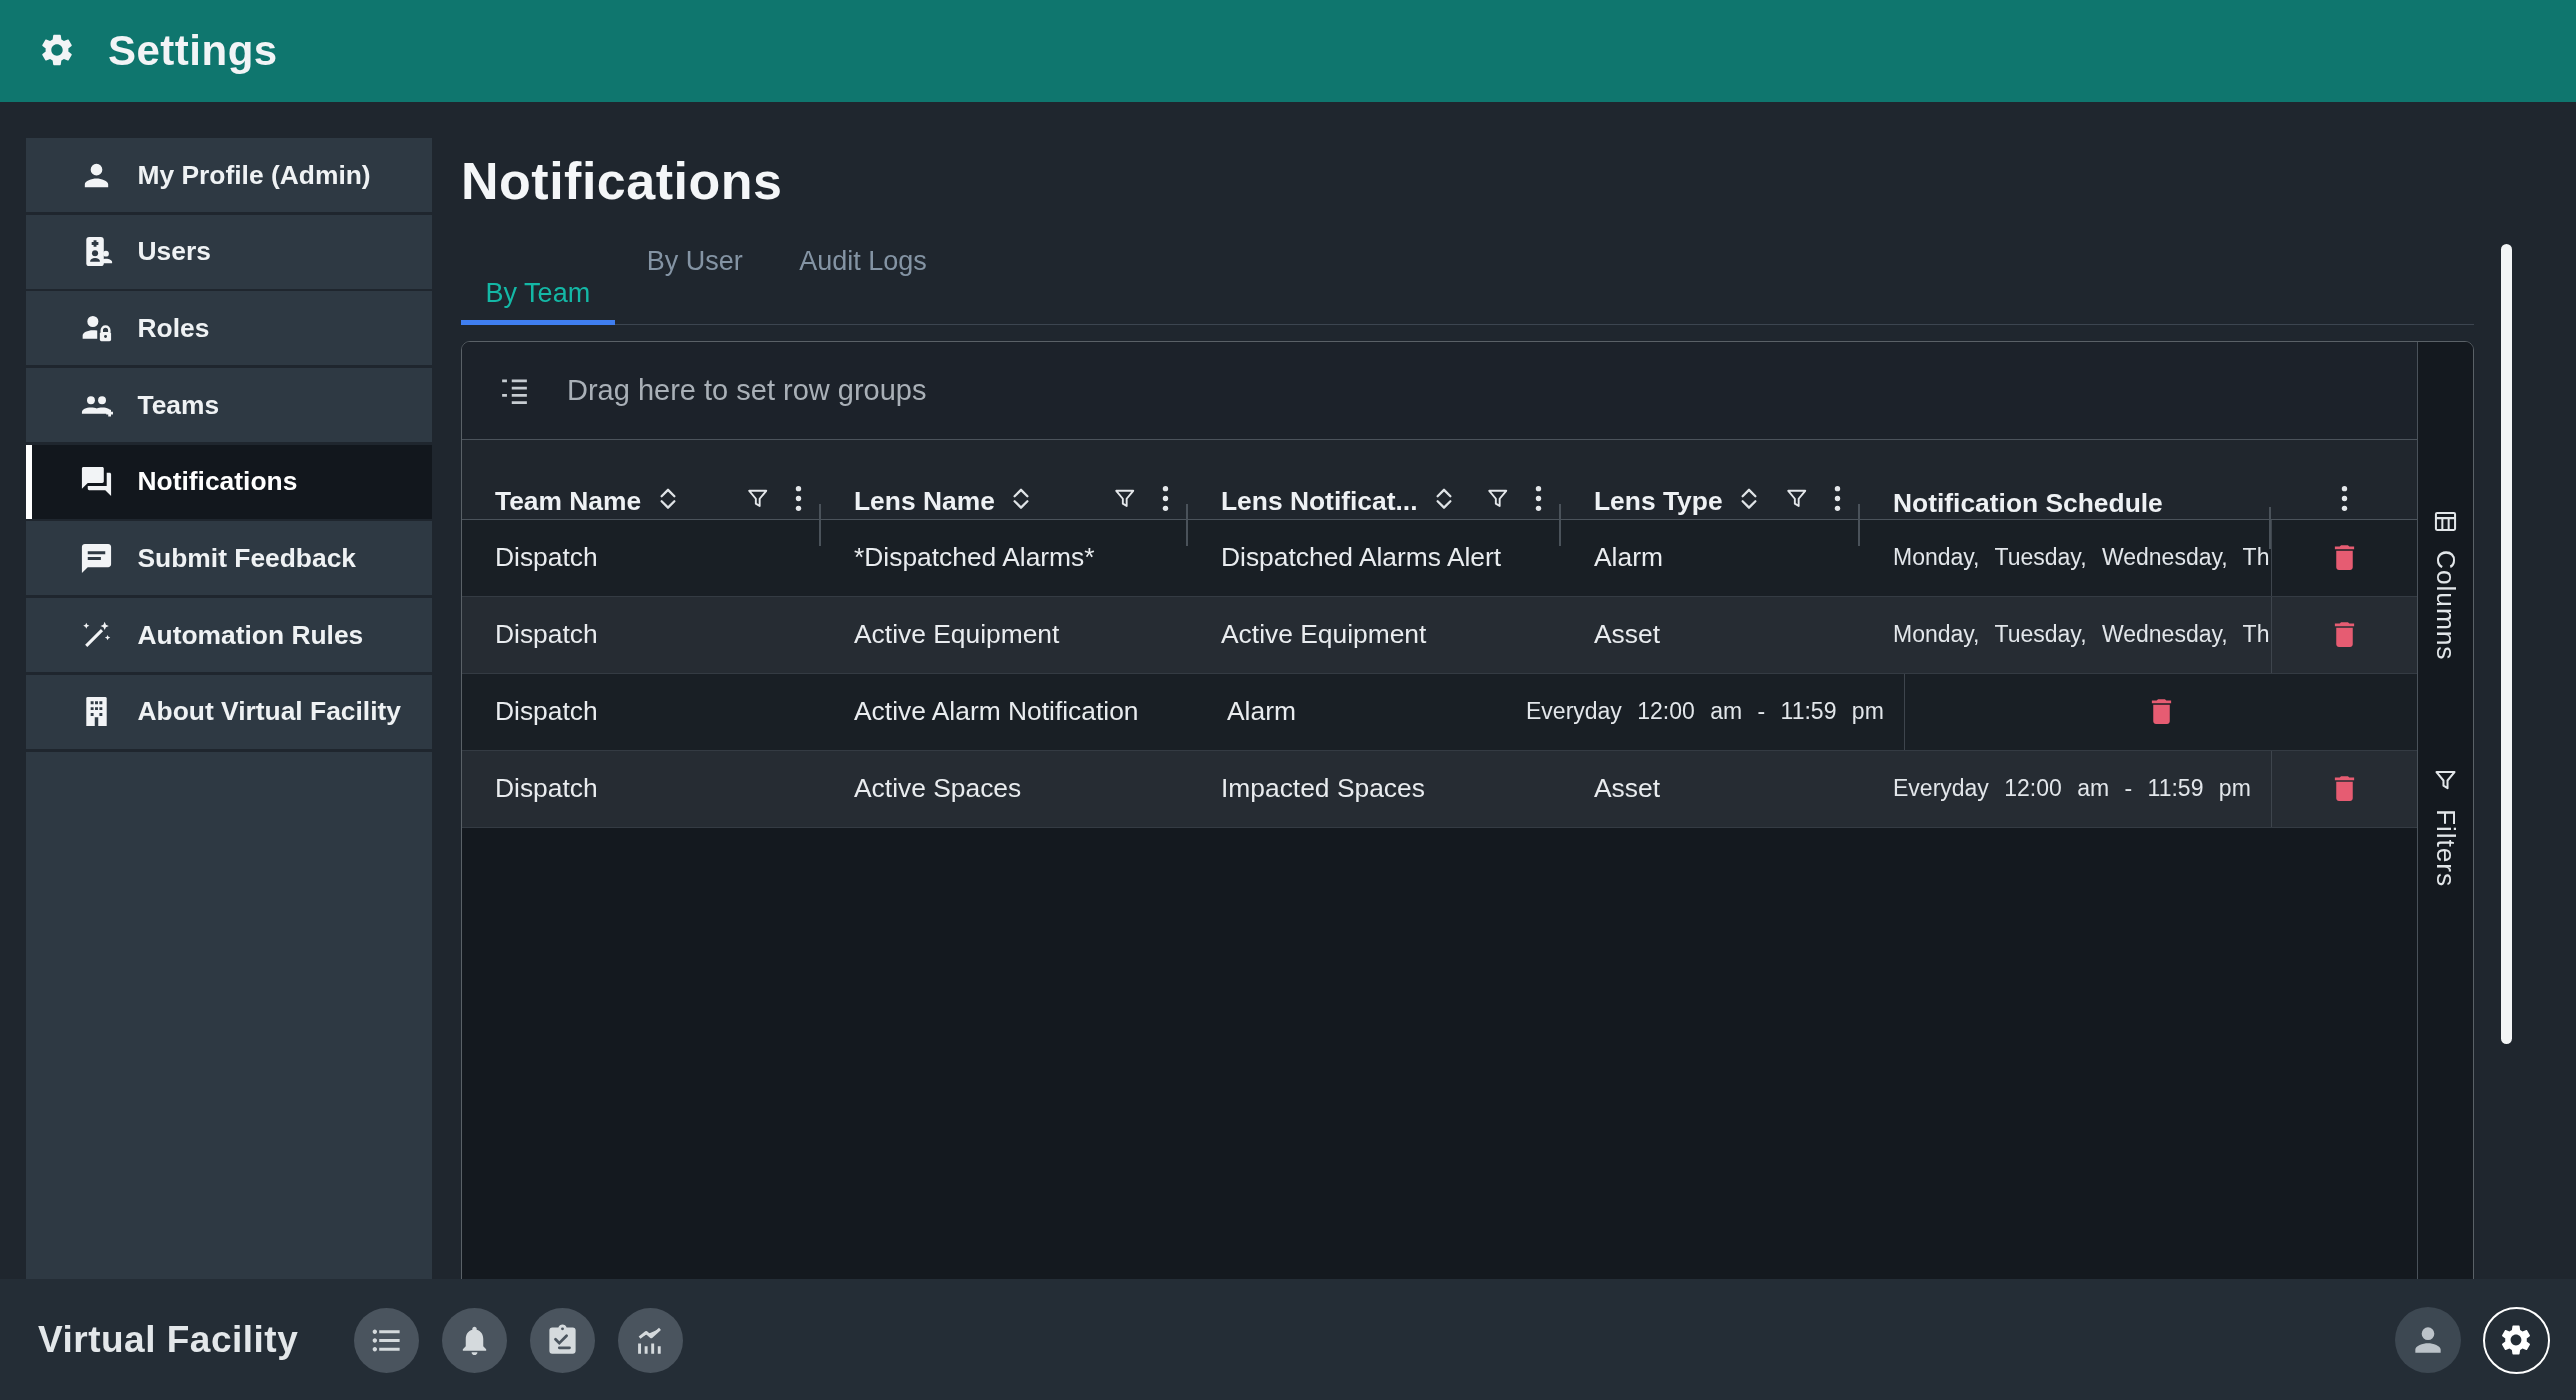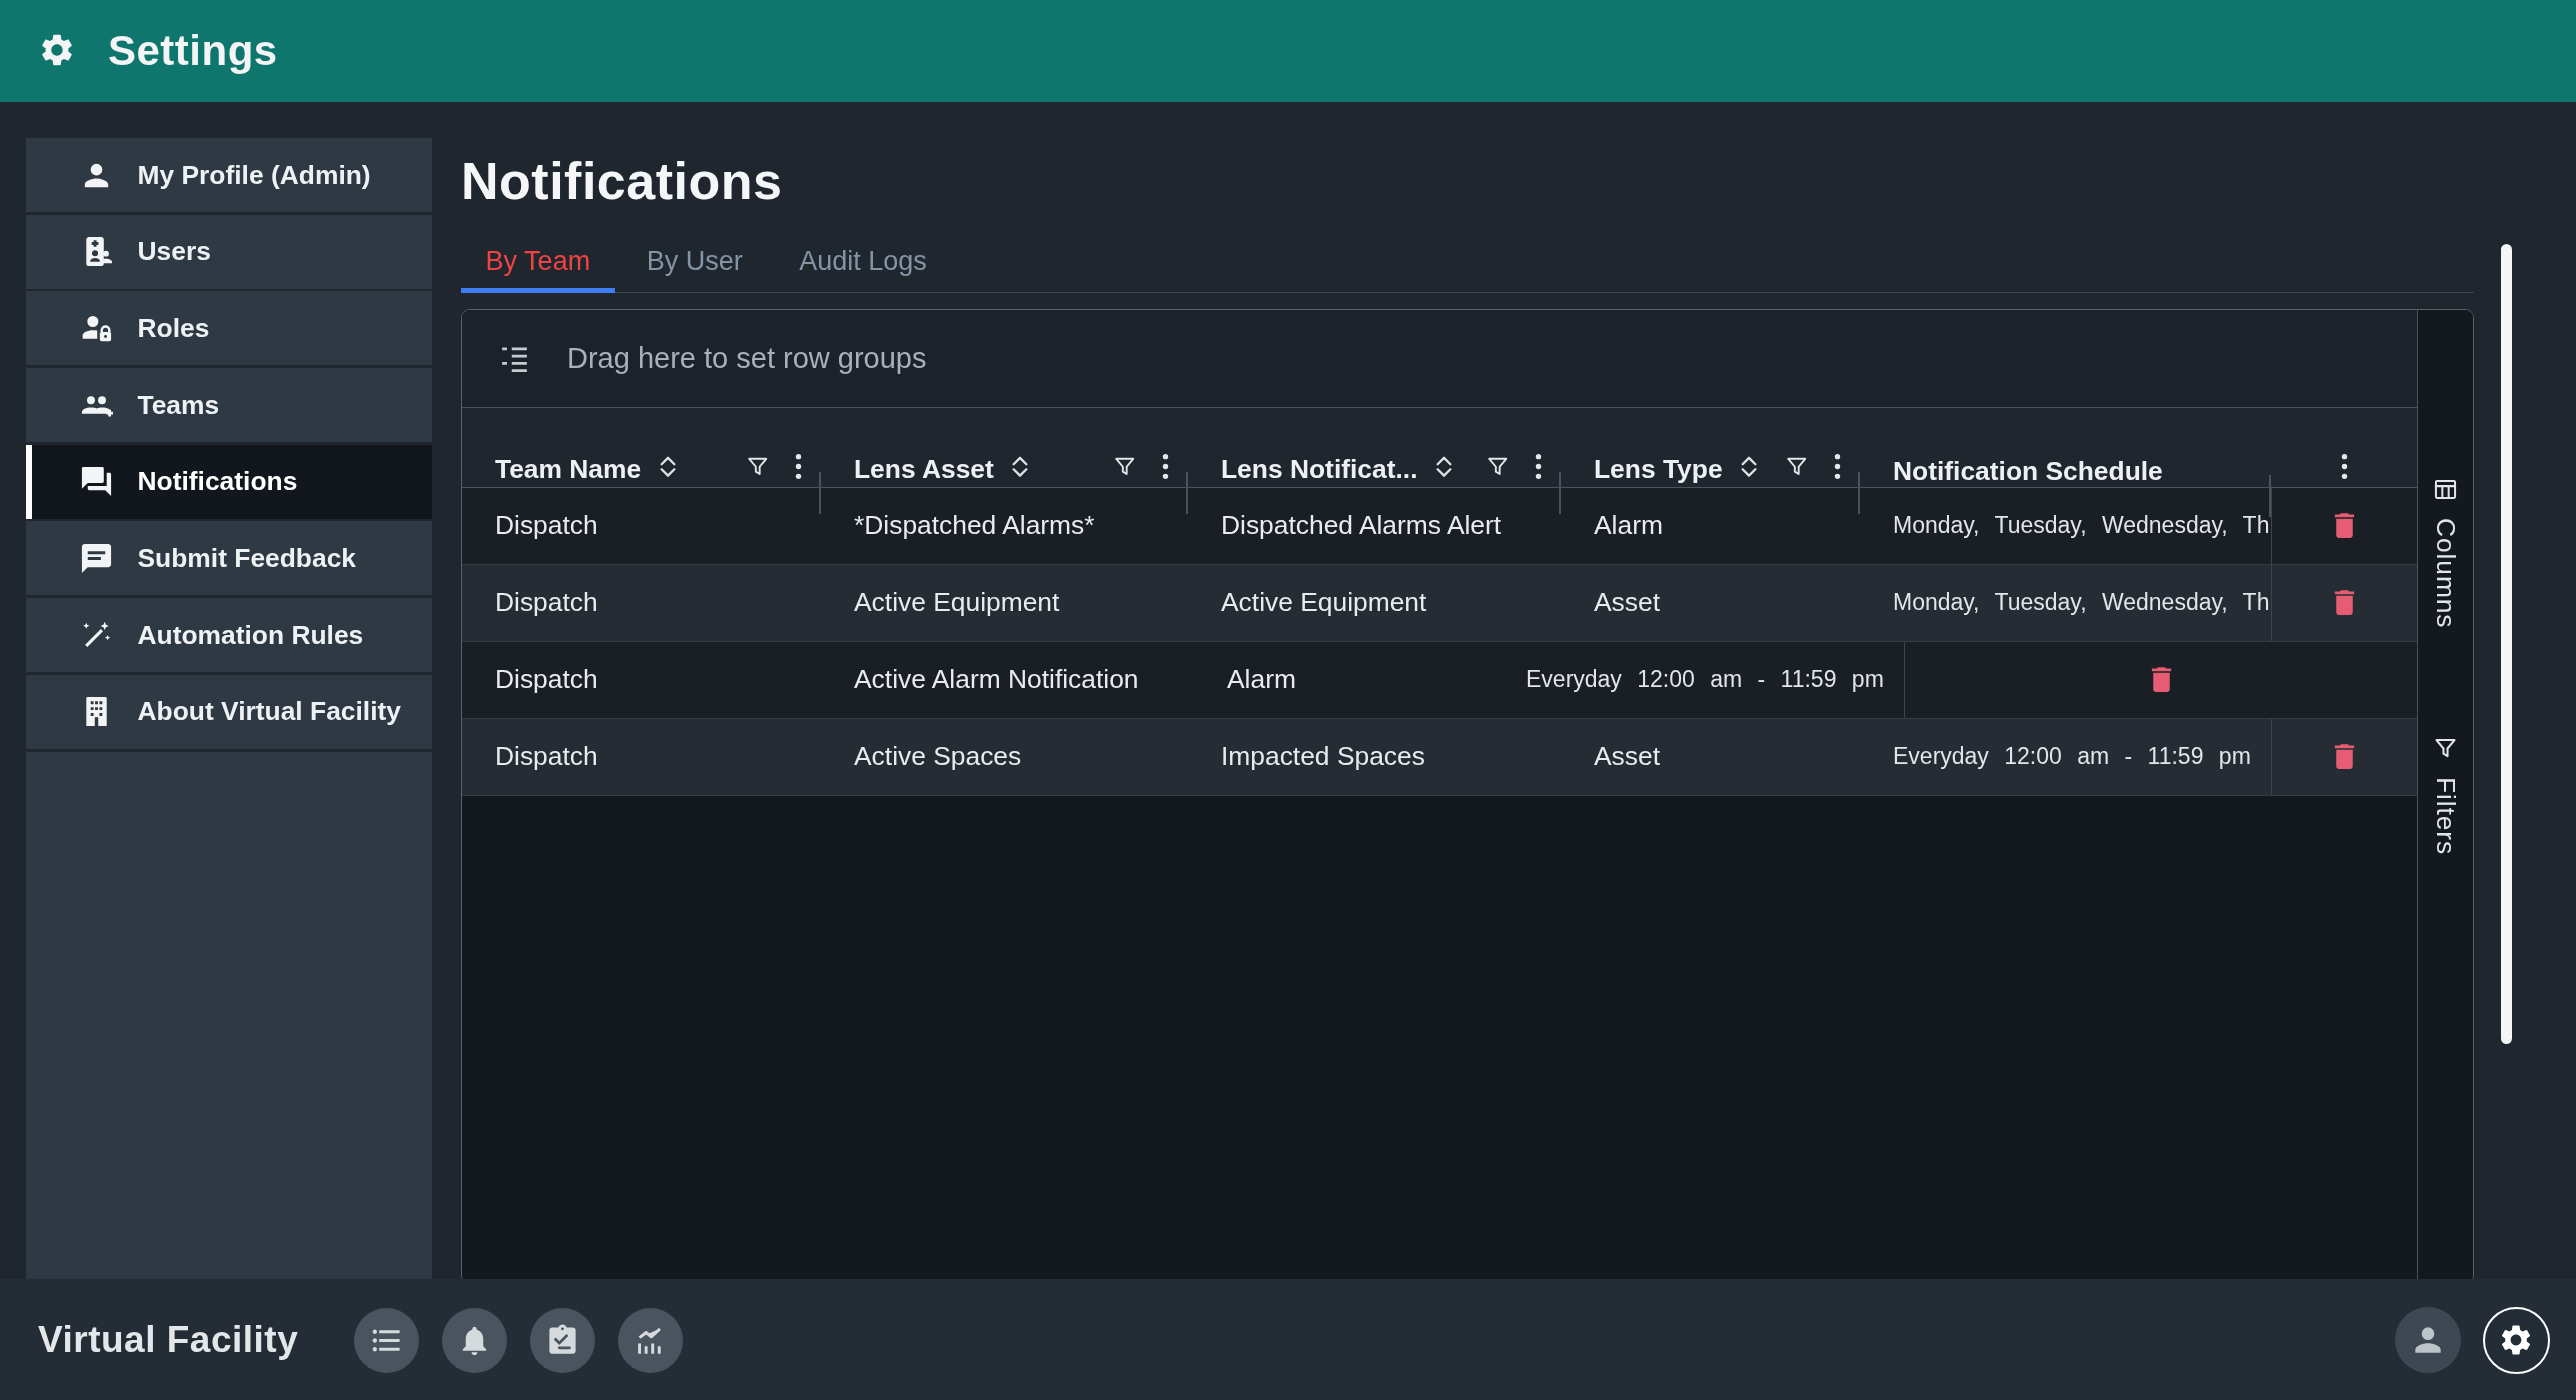--- a/index.html
+++ b/index.html
@@ -33,21 +33,21 @@
 
   
   .main { position:absolute; left:461px; top:102px; right:0; bottom:122px; }
   .page-title { margin-top:49px; font-size:52px; font-weight:700; color:#f4f6f8; letter-spacing:0.5px; }
 
   .tabs { margin-top:35px; width:2013px; display:flex; border-bottom:1.8px solid #3c4550; }
   .tab {
     font-size:27px; color:#8494a4; padding:0 24.6px 14.6px; margin-right:7.3px;
     position:relative; cursor:pointer; white-space:nowrap;
   }
-  .tab.active { color:#ef4444; }
+  .tab.active { color:#14b8a6;margin-top:32px; }
   .tab.active::after {
     content:""; position:absolute; left:0; right:0; bottom:-1.8px; height:5.5px;
     background:#3f7ef0;
   }
 
   
   .grid {
     margin-top:16.4px; width:2013px; height:975px;
     border:0.9px solid #5a6167; border-radius:9px; background:#14191f;
     display:flex; overflow:hidden;
@@ -246,21 +246,21 @@
                   <path d="M4 4.5h16L13.8 12v6.8l-3.6-2.2V12z" stroke-width="1.8" stroke-linejoin="round"></path>
                 </svg></span>
             <span class="kebab icon-kebab"><svg viewBox="0 0 8 26">
                   <circle cx="4" cy="3.5" r="2.6"></circle>
                   <circle cx="4" cy="13" r="2.6"></circle>
                   <circle cx="4" cy="22.5" r="2.6"></circle>
                 </svg></span>
             <span class="sep"></span>
           </div>
           <div class="hcell c1">
-            <span class="hlabel">Lens Asset</span>
+            <span class="hlabel">Lens Name</span>
             <span class="sort icon-sort"><svg viewBox="0 0 18 20">
                   <path d="M4 8 9 3l5 5M4 12l5 5 5-5" stroke-width="1.8" stroke-linejoin="round" stroke-linecap="round"></path>
                 </svg></span>
             <span class="sp"></span>
             <span class="funnel icon-funnel"><svg viewBox="0 0 24 24">
                   <path d="M4 4.5h16L13.8 12v6.8l-3.6-2.2V12z" stroke-width="1.8" stroke-linejoin="round"></path>
                 </svg></span>
             <span class="kebab icon-kebab"><svg viewBox="0 0 8 26">
                   <circle cx="4" cy="3.5" r="2.6"></circle>
                   <circle cx="4" cy="13" r="2.6"></circle>

